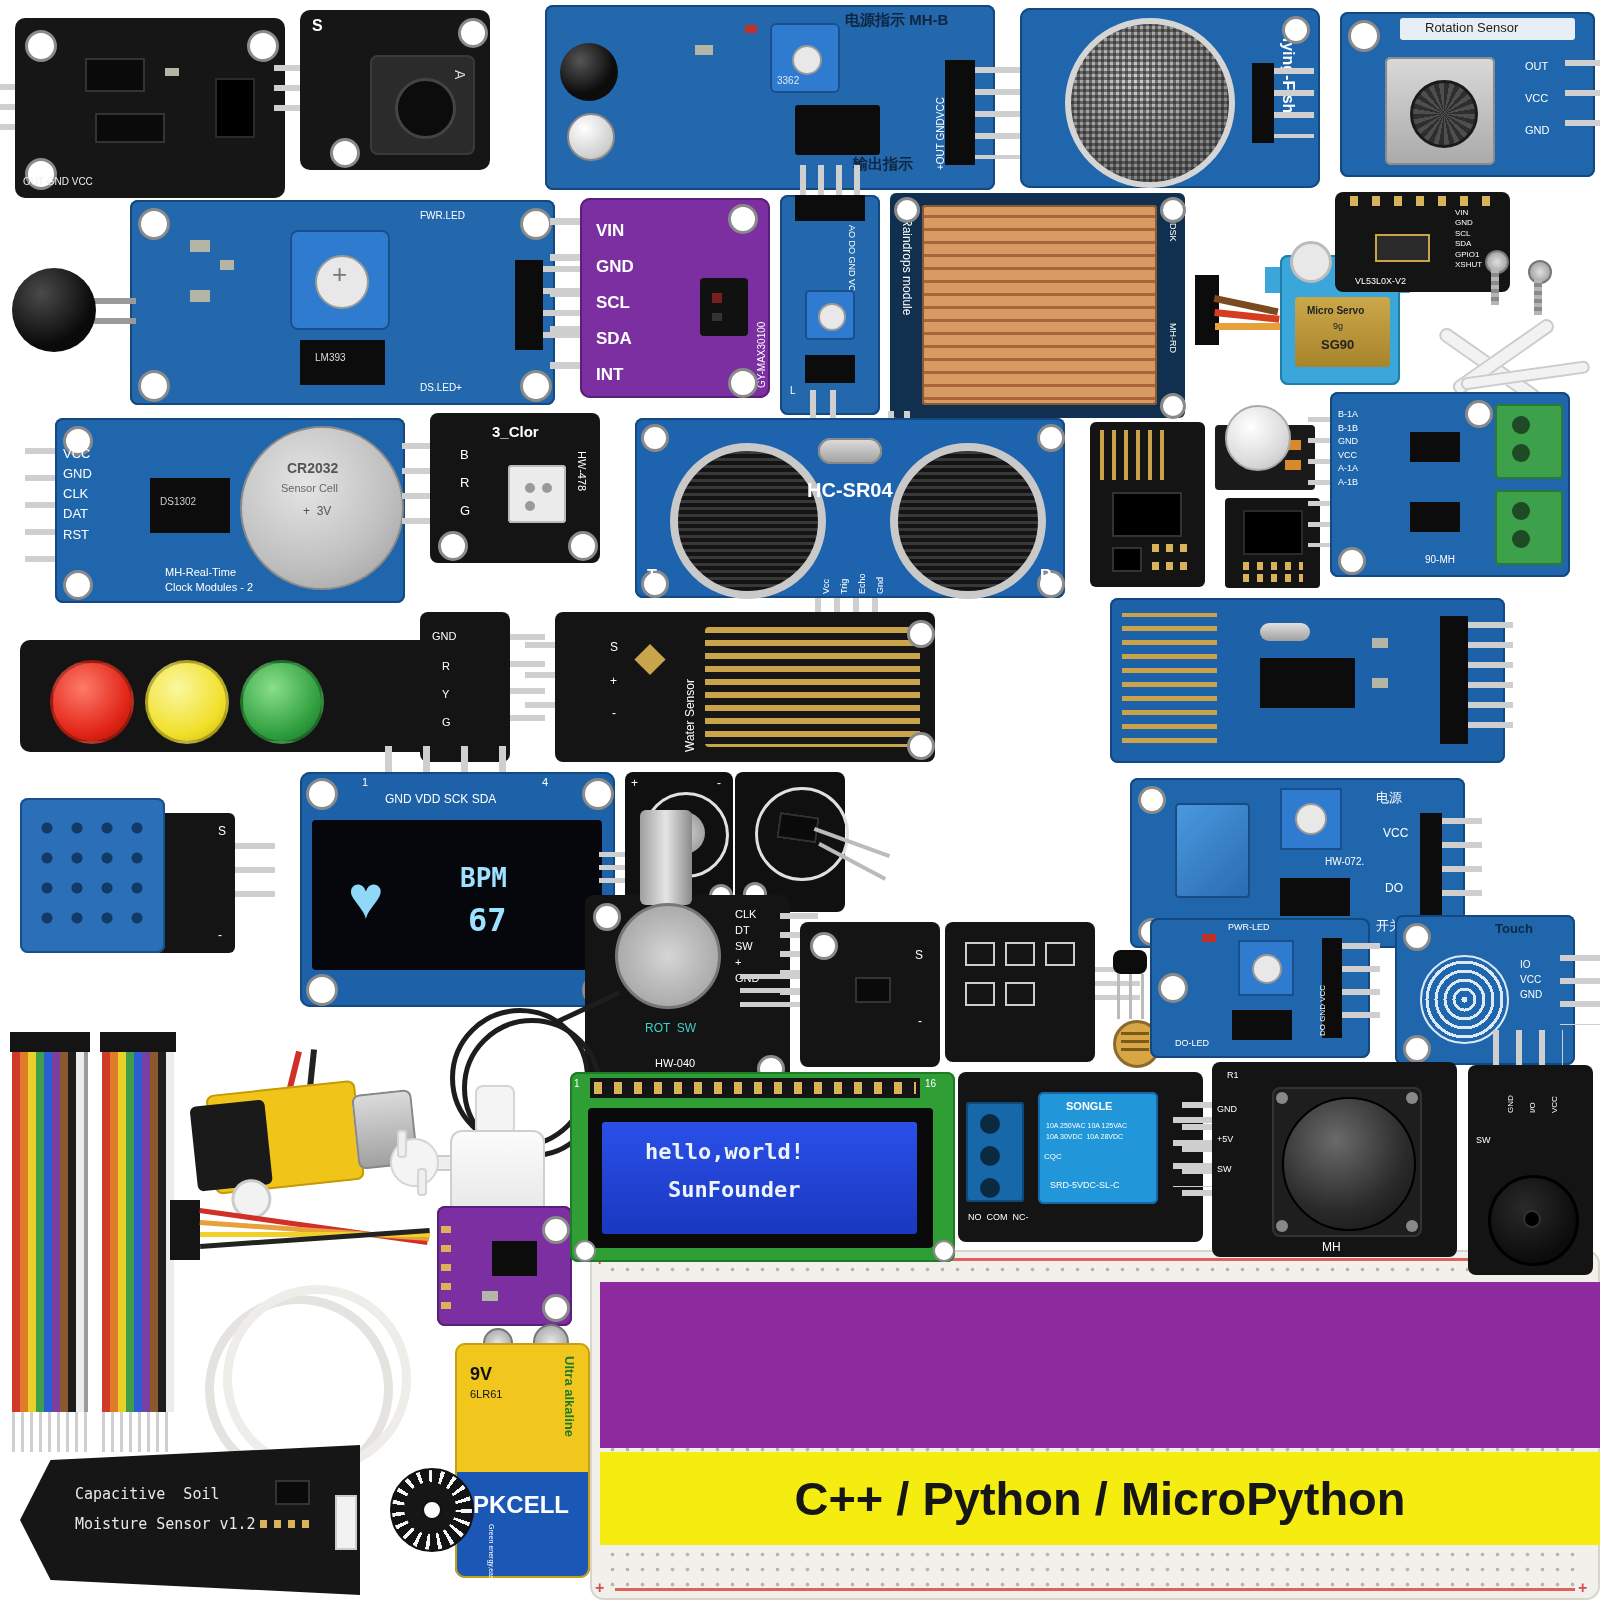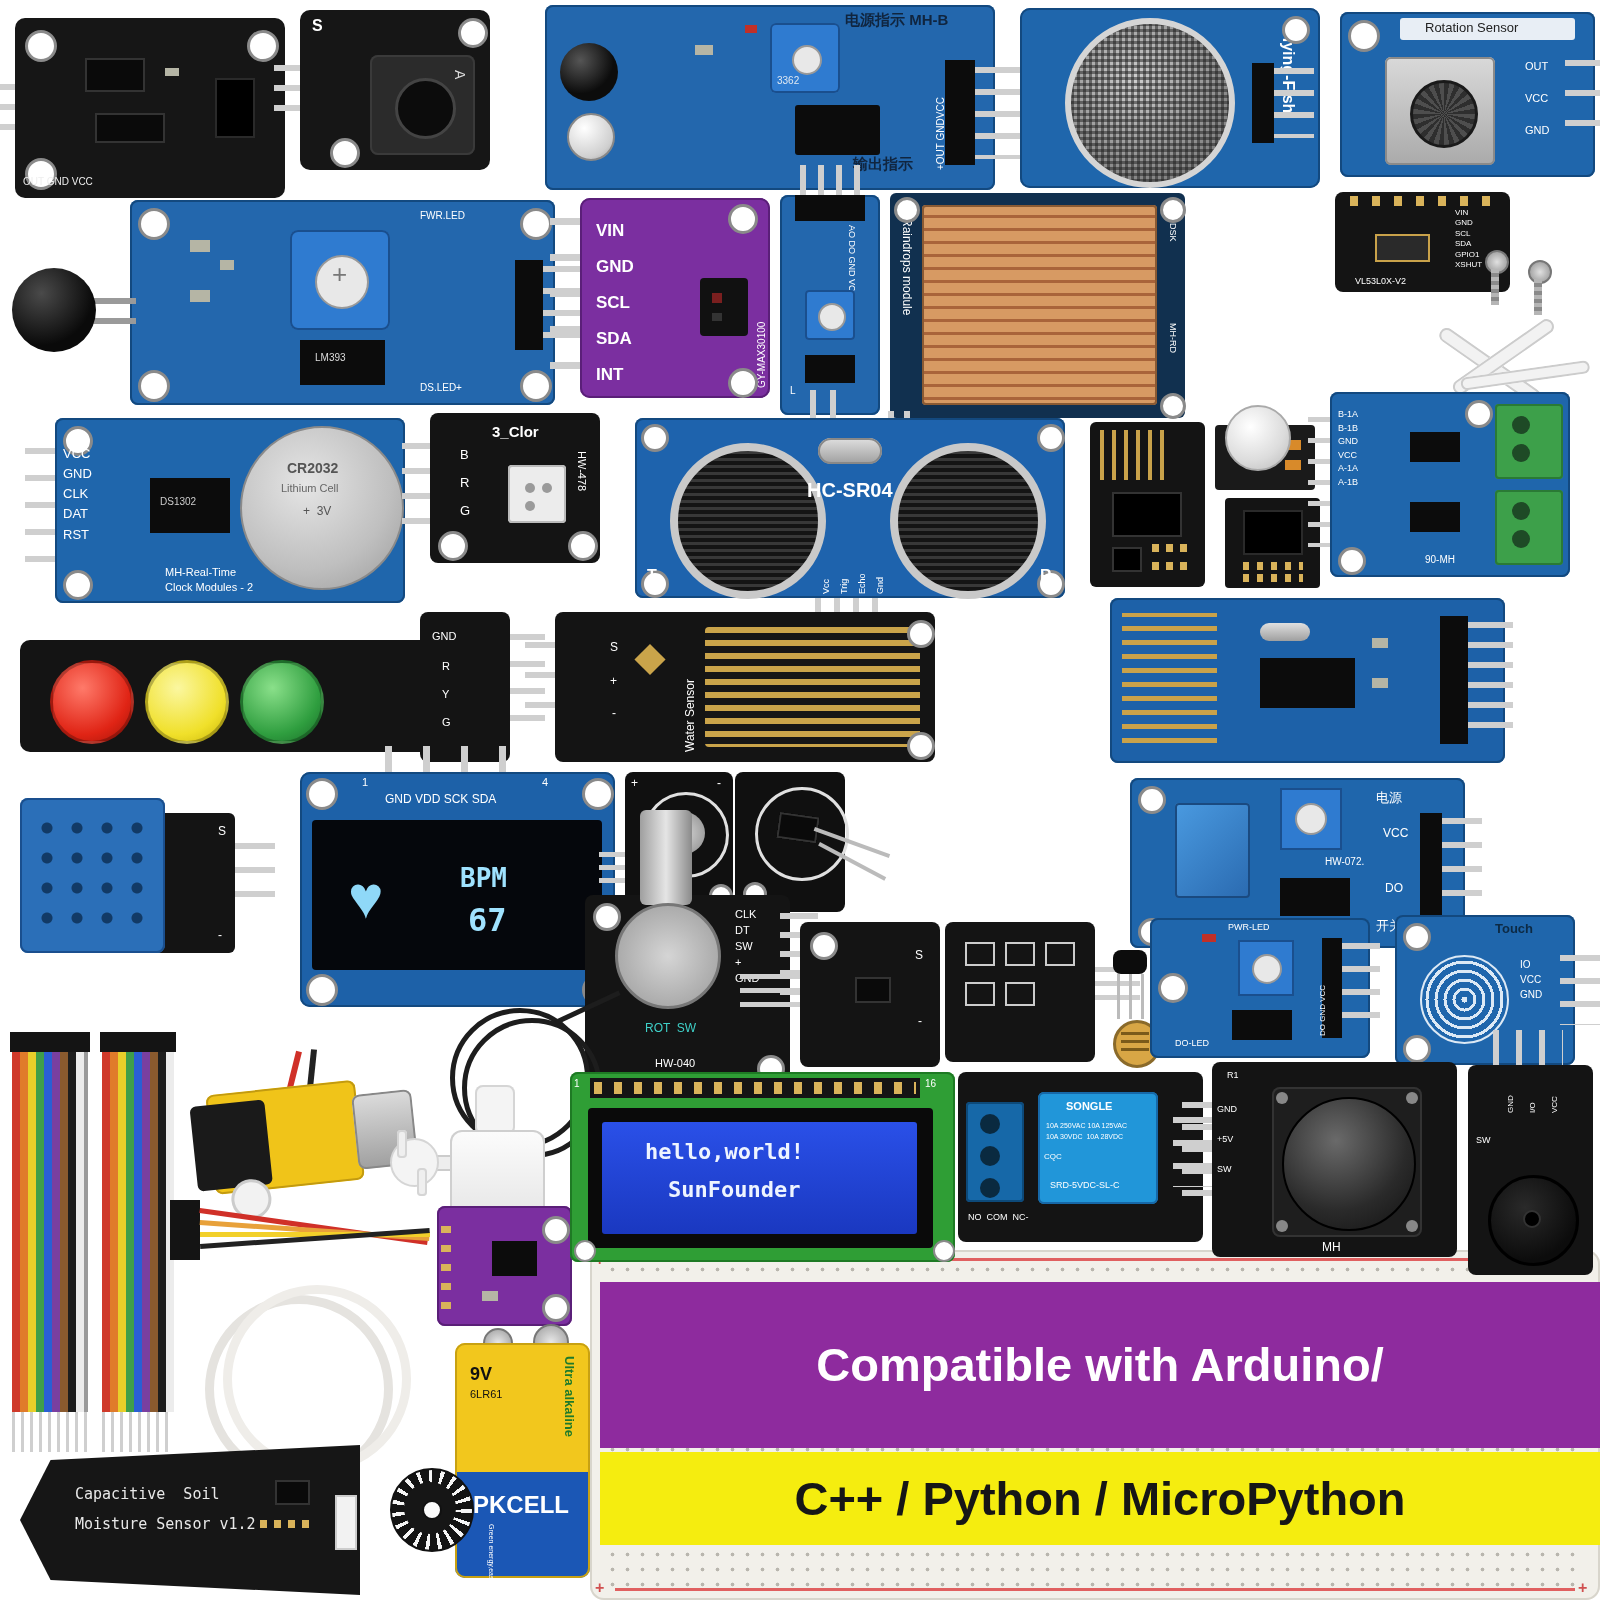--- a/index.html
+++ b/index.html
@@ -7,21 +7,20 @@
   .comp{position:absolute}
   .banner{position:absolute;left:600px;width:1000px;z-index:10;display:flex;flex-direction:column;align-items:center;justify-content:center;font-weight:700;text-align:center;font-family:"Liberation Sans",sans-serif}
   .banner-purple{top:1282px;height:166px;color:#ffffff;font-size:47px;line-height:1.16}
   .banner-yellow{top:1452px;height:93px;color:#161616;font-size:47px}
 </style>
 </head>
 <body>
 
 <div id="stage">
   <div class="banner banner-purple" style="background: rgb(142, 43, 158); color: rgb(255, 255, 255);">
-    <div>Compatible with Arduino/</div>
   </div>
   <div class="banner banner-yellow" style="background: rgb(245, 237, 15); color: rgb(22, 22, 22);">
     <div>C++ / Python / MicroPython</div>
   </div>
 <div class="comp" style="left: 590px; top: 1250px; width: 1010px; height: 350px; background: rgb(242, 240, 234); border-radius: 14px; box-shadow: rgb(216, 213, 204) 0px 0px 0px 2px inset;">
       <div style="position: absolute; left: 15px; top: 12px; width: 980px; height: 330px; background: radial-gradient(rgb(185, 182, 174) 1.6px, rgba(0, 0, 0, 0) 2.2px) 0px 0px / 15px 15px repeat;"></div>
       <div style="position: absolute; left: 25px; top: 8px; width: 960px; height: 3px; background: rgb(224, 96, 96);"></div>
       <div style="position: absolute; left: 25px; top: 338px; width: 960px; height: 3px; background: rgb(224, 96, 96);"></div>
       <div style="position: absolute; left: 5px; top: 0px; font: 700 16px / 1.25 &quot;Liberation Sans&quot;, sans-serif; color: rgb(208, 80, 80); white-space: pre;">+</div>
       <div style="position: absolute; left: 988px; top: 0px; font: 700 16px / 1.25 &quot;Liberation Sans&quot;, sans-serif; color: rgb(208, 80, 80); white-space: pre;">+</div>
@@ -129,20 +128,34 @@
     <div class="comp" style="left: 890px; top: 193px; width: 295px; height: 225px; background: rgb(17, 48, 79); border-radius: 6px;">
       <div style="position: absolute; left: 32px; top: 12px; width: 235px; height: 200px; background: repeating-linear-gradient(rgb(215, 154, 99) 0px, rgb(215, 154, 99) 10px, rgb(169, 100, 58) 10px, rgb(169, 100, 58) 13px); border-radius: 4px; box-shadow: rgb(138, 90, 51) 0px 0px 0px 2px inset;"></div>
       <div style="position: absolute; left: 24px; top: 25px; font: 12px / 1.25 &quot;Liberation Sans&quot;, sans-serif; color: rgb(255, 255, 255); white-space: pre; transform: rotate(90deg); transform-origin: 0px 0px;">Raindrops module</div>
       <div style="position: absolute; left: 288px; top: 30px; font: 9px / 1.25 &quot;Liberation Sans&quot;, sans-serif; color: rgb(255, 255, 255); white-space: pre; transform: rotate(90deg); transform-origin: 0px 0px;">DSK</div>
       <div style="position: absolute; left: 288px; top: 130px; font: 9px / 1.25 &quot;Liberation Sans&quot;, sans-serif; color: rgb(255, 255, 255); white-space: pre; transform: rotate(90deg); transform-origin: 0px 0px;">MH-RD</div>
       <div style="position: absolute; left: 4px; top: 4px; width: 20px; height: 20px; border-radius: 50%; background: rgb(255, 255, 255); border: 3px solid rgb(138, 138, 138);"></div>
       <div style="position: absolute; left: 270px; top: 4px; width: 20px; height: 20px; border-radius: 50%; background: rgb(255, 255, 255); border: 3px solid rgb(138, 138, 138);"></div>
       <div style="position: absolute; left: 270px; top: 200px; width: 20px; height: 20px; border-radius: 50%; background: rgb(255, 255, 255); border: 3px solid rgb(138, 138, 138);"></div>
       <div style="position: absolute; left: -2px; top: 218px; width: 28px; height: 28px; background: repeating-linear-gradient(90deg, rgb(207, 207, 207) 0px, rgb(207, 207, 207) 6px, rgba(0, 0, 0, 0) 6px, rgba(0, 0, 0, 0) 16px);"></div>
     </div>
+    <div class="comp" style="left: 1195px; top: 235px; width: 230px; height: 165px;">
+      <div style="position: absolute; left: 0px; top: 40px; width: 24px; height: 70px; background: rgb(12, 12, 12);"></div>
+      <div style="position: absolute; left: 20px; top: 60px; width: 65px; height: 7px; background: rgb(122, 74, 33); transform: rotate(12deg); transform-origin: 0px 0px;"></div>
+      <div style="position: absolute; left: 20px; top: 74px; width: 65px; height: 7px; background: rgb(212, 61, 31); transform: rotate(6deg); transform-origin: 0px 0px;"></div>
+      <div style="position: absolute; left: 20px; top: 88px; width: 65px; height: 7px; background: rgb(232, 161, 58);"></div>
+      <div style="position: absolute; left: 70px; top: 32px; width: 18px; height: 26px; background: rgb(58, 166, 217);"></div>
+      <div style="position: absolute; left: 197px; top: 32px; width: 18px; height: 26px; background: rgb(58, 166, 217);"></div>
+      <div style="position: absolute; left: 85px; top: 20px; width: 120px; height: 130px; background: rgb(58, 166, 217); border-radius: 8px; box-shadow: rgb(31, 127, 168) 0px 0px 0px 2px inset;"></div>
+      <div style="position: absolute; left: 95px; top: 6px; width: 36px; height: 36px; border-radius: 50%; background: rgb(232, 232, 232); border: 3px solid rgb(187, 187, 187);"></div>
+      <div style="position: absolute; left: 100px; top: 62px; width: 95px; height: 70px; background: linear-gradient(rgb(202, 168, 74), rgb(168, 132, 42)); border-radius: 4px;"></div>
+      <div style="position: absolute; left: 112px; top: 70px; font: 700 10px / 1.25 &quot;Liberation Sans&quot;, sans-serif; color: rgb(34, 34, 34); white-space: pre;">Micro Servo</div>
+      <div style="position: absolute; left: 138px; top: 86px; font: 9px / 1.25 &quot;Liberation Sans&quot;, sans-serif; color: rgb(34, 34, 34); white-space: pre;">9g</div>
+      <div style="position: absolute; left: 126px; top: 102px; font: 700 13px / 1.25 &quot;Liberation Sans&quot;, sans-serif; color: rgb(34, 34, 34); white-space: pre;">SG90</div>
+    </div>
     <div class="comp" style="left: 1335px; top: 192px; width: 175px; height: 100px; background: rgb(20, 20, 20); border-radius: 8px;">
       <div style="position: absolute; left: 15px; top: 4px; width: 140px; height: 10px; background: repeating-linear-gradient(90deg, rgb(217, 179, 90) 0px, rgb(217, 179, 90) 8px, rgba(0, 0, 0, 0) 8px, rgba(0, 0, 0, 0) 22px);"></div>
       <div style="position: absolute; left: 120px; top: 16px; font: 8px / 1.3 &quot;Liberation Sans&quot;, sans-serif; color: rgb(255, 255, 255); white-space: pre;">VIN
 GND
 SCL
 SDA
 GPIO1
 XSHUT</div>
       <div style="position: absolute; left: 40px; top: 42px; width: 55px; height: 28px; background: rgb(42, 42, 42); box-shadow: rgb(201, 162, 74) 0px 0px 0px 2px inset;"></div>
       <div style="position: absolute; left: 20px; top: 84px; font: 9px / 1.25 &quot;Liberation Sans&quot;, sans-serif; color: rgb(255, 255, 255); white-space: pre;">VL53L0X-V2</div>
@@ -164,21 +177,21 @@
       <div style="position: absolute; left: 8px; top: 26px; font: 13px / 1.55 &quot;Liberation Sans&quot;, sans-serif; color: rgb(255, 255, 255); white-space: pre;">VCC
 GND
 CLK
 DAT
 RST</div>
       <div style="position: absolute; left: -30px; top: 30px; width: 30px; height: 130px; background: repeating-linear-gradient(rgb(207, 207, 207) 0px, rgb(207, 207, 207) 6px, rgba(0, 0, 0, 0) 6px, rgba(0, 0, 0, 0) 27px);"></div>
       <div style="position: absolute; left: 95px; top: 60px; width: 80px; height: 55px; background: rgb(12, 12, 12);"></div>
       <div style="position: absolute; left: 105px; top: 78px; font: 10px / 1.25 &quot;Liberation Sans&quot;, sans-serif; color: rgb(204, 204, 204); white-space: pre;">DS1302</div>
       <div style="position: absolute; left: 185px; top: 8px; width: 160px; height: 160px; border-radius: 50%; background: radial-gradient(circle at 40% 35%, rgb(229, 229, 229), rgb(191, 191, 191) 60%, rgb(154, 154, 154)); border: 2px solid rgb(138, 138, 138);"></div>
       <div style="position: absolute; left: 232px; top: 42px; font: 700 14px / 1.25 &quot;Liberation Sans&quot;, sans-serif; color: rgb(85, 85, 85); white-space: pre;">CR2032</div>
-      <div style="position: absolute; left: 226px; top: 64px; font: 11px / 1.25 &quot;Liberation Sans&quot;, sans-serif; color: rgb(102, 102, 102); white-space: pre;">Lithium Cell</div>
+      <div style="position: absolute; left: 226px; top: 64px; font: 11px / 1.25 &quot;Liberation Sans&quot;, sans-serif; color: rgb(102, 102, 102); white-space: pre;">Sensor Cell</div>
       <div style="position: absolute; left: 248px; top: 86px; font: 12px / 1.25 &quot;Liberation Sans&quot;, sans-serif; color: rgb(85, 85, 85); white-space: pre;">+  3V</div>
       <div style="position: absolute; left: 110px; top: 148px; font: 11px / 1.25 &quot;Liberation Sans&quot;, sans-serif; color: rgb(255, 255, 255); white-space: pre;">MH-Real-Time</div>
       <div style="position: absolute; left: 110px; top: 163px; font: 11px / 1.25 &quot;Liberation Sans&quot;, sans-serif; color: rgb(255, 255, 255); white-space: pre;">Clock Modules - 2</div>
     </div>
     <div class="comp" style="left: 430px; top: 413px; width: 170px; height: 150px; background: rgb(20, 20, 20); border-radius: 8px;">
       <div style="position: absolute; left: 62px; top: 10px; font: 700 15px / 1.25 &quot;Liberation Sans&quot;, sans-serif; color: rgb(255, 255, 255); white-space: pre;">3_Clor</div>
       <div style="position: absolute; left: 158px; top: 38px; font: 11px / 1.25 &quot;Liberation Sans&quot;, sans-serif; color: rgb(255, 255, 255); white-space: pre; transform: rotate(90deg); transform-origin: 0px 0px;">HW-478</div>
       <div style="position: absolute; left: 78px; top: 52px; width: 58px; height: 58px; background: rgb(236, 236, 236); border-radius: 4px; box-shadow: rgb(187, 187, 187) 0px 0px 0px 2px inset;"></div>
       <div style="position: absolute; left: 95px; top: 70px; width: 10px; height: 10px; border-radius: 50%; background: rgb(154, 154, 154);"></div>
       <div style="position: absolute; left: 112px; top: 70px; width: 10px; height: 10px; border-radius: 50%; background: rgb(154, 154, 154);"></div>

